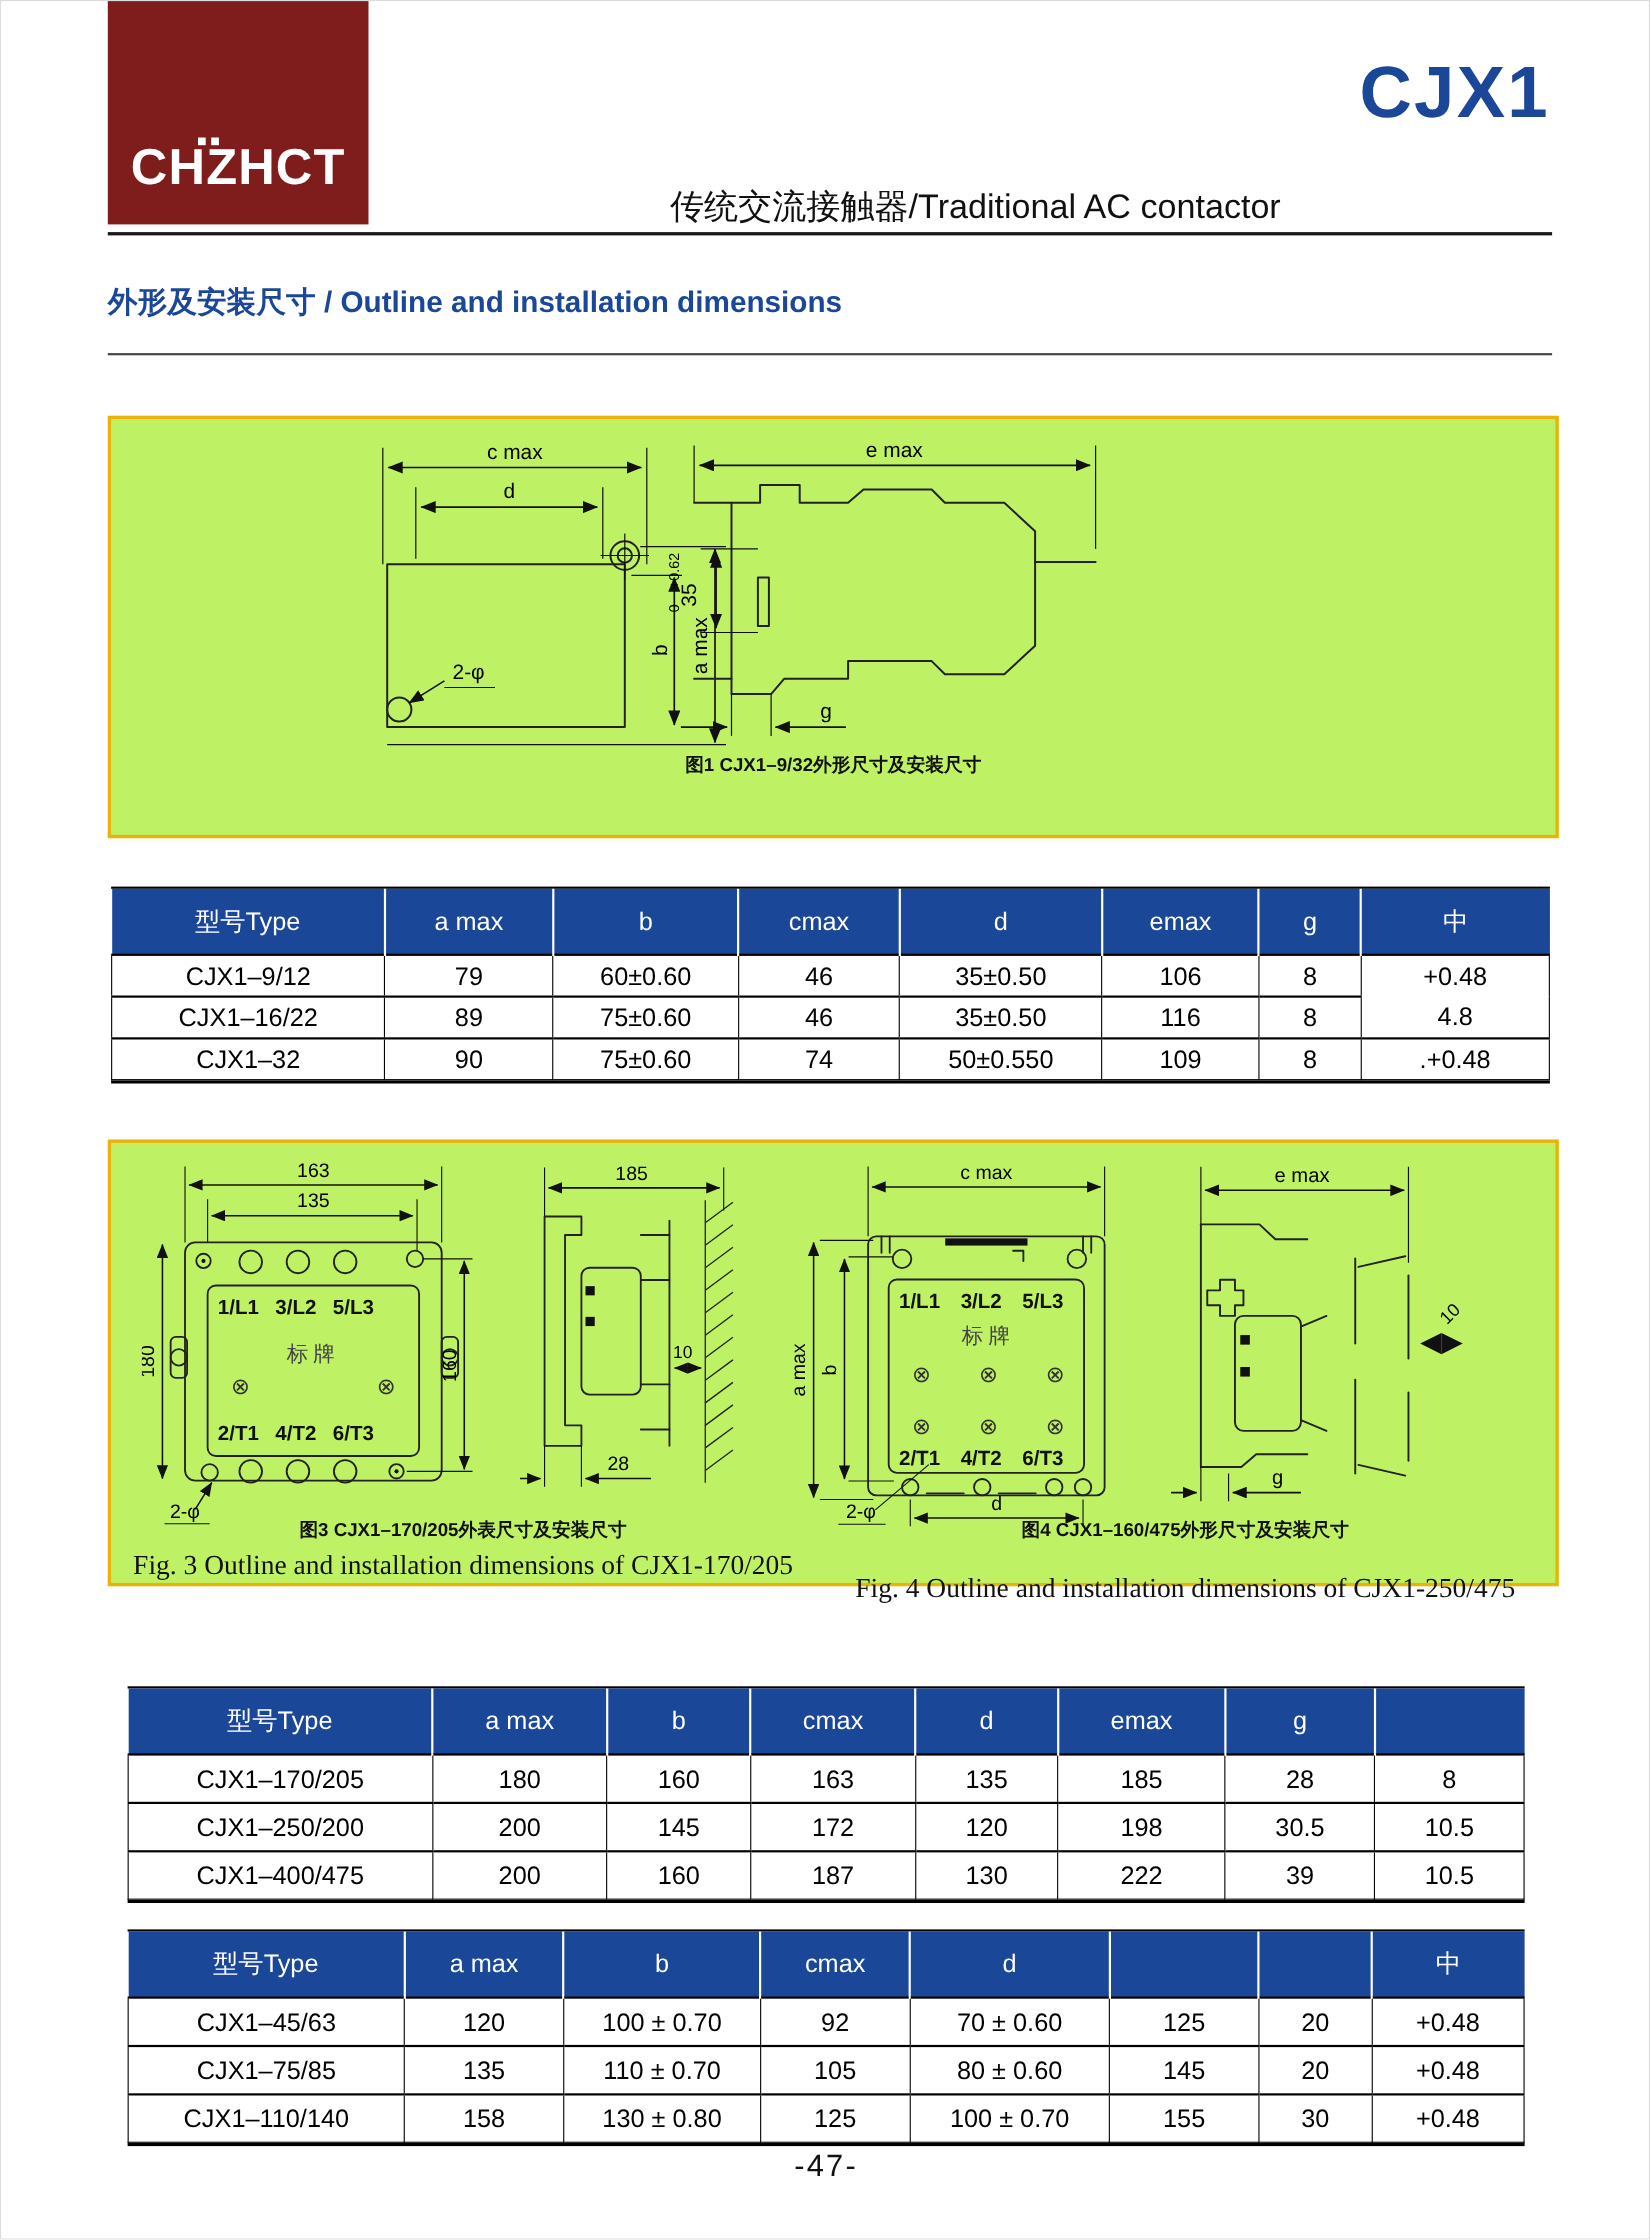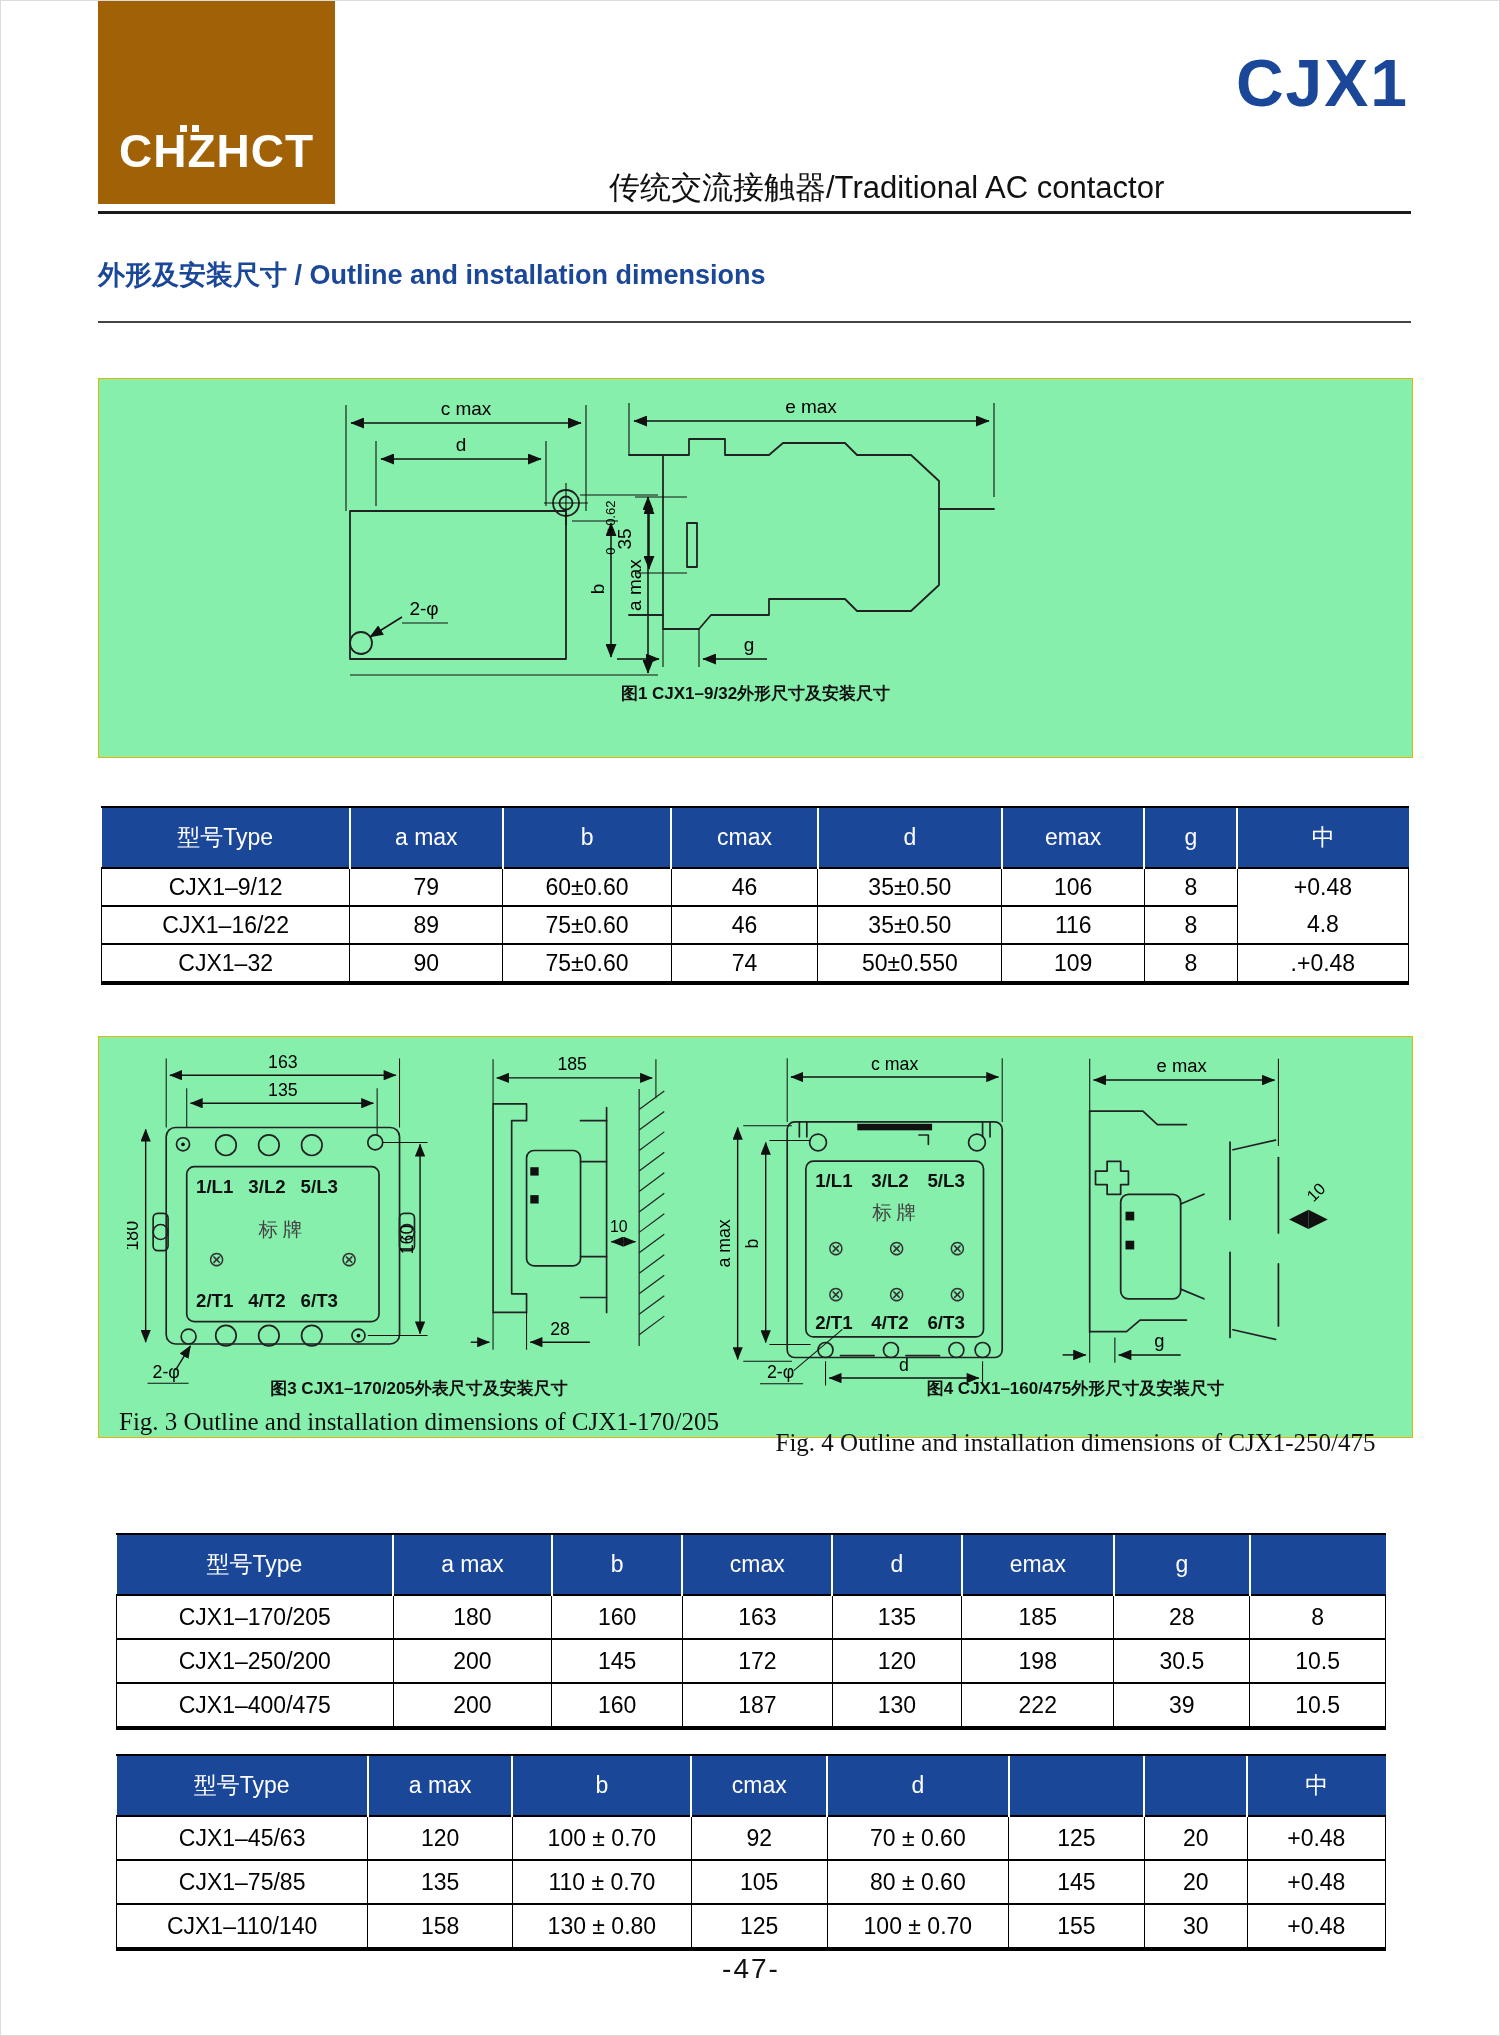--- a/index.html
+++ b/index.html
@@ -1,34 +1,34 @@
 <!DOCTYPE html>
 <html><head>
 <meta charset="utf-8">
 <style>
   html,body{margin:0;padding:0;background:#f2f2f2;}
   #page{position:relative;width:1500px;height:2036px;background:#fff;margin:0 auto;
         font-family:"Liberation Sans",sans-serif;color:#000;overflow:hidden;
         border:1px solid #dcdcdc;box-sizing:border-box;}
   
-  #logo{position:absolute;left:97px;top:0;width:237px;height:203px;background:#a16207;}
+  #logo{position:absolute;left:97px;top:0;width:237px;height:203px;background:#7f1d1d;}
   #logo .word{position:absolute;left:0;right:0;bottom:26px;text-align:center;
         color:#fff;font-weight:700;font-size:46px;letter-spacing:1px;}
   #logo .umlaut{position:absolute;left:82px;top:124px;width:7px;height:7px;background:#fff;
         box-shadow:12px 0 0 #fff;}
   #model{position:absolute;right:90px;top:44px;width:600px;text-align:right;
         color:#1b4798;font-weight:700;font-size:66px;letter-spacing:2px;}
   #subtitle{position:absolute;right:90px;top:166px;width:800px;text-align:left;
         font-size:31px;color:#111;}
   #header-rule{position:absolute;left:97px;top:210px;width:1313px;height:3px;background:#1a1a1a;}
   
   #section-title{position:absolute;left:97px;top:256px;font-size:27px;font-weight:700;color:#1b4798;}
   #section-rule{position:absolute;left:97px;top:320px;width:1313px;height:2px;background:#444;}
   
-  .figbox{position:absolute;left:97px;width:1313px;background:#86efac;border:1px solid #eab308;}
+  .figbox{position:absolute;left:97px;width:1313px;background:#bef264;border:3px solid #eab308;}
   #figbox1{top:377px;height:378px;}
   #figbox2{top:1035px;height:400px;}
   .figbox svg{position:absolute;}
   .cap{position:absolute;text-align:center;}
   .cap-zh{font-size:17px;font-weight:700;color:#111;}
   .cap-en{font-size:25px;font-family:"Liberation Serif",serif;color:#111;}
   
   .ol{fill:none;stroke:#222;stroke-width:1.8;stroke-linejoin:round;stroke-linecap:round;}
   .dim{fill:none;stroke:#111;stroke-width:1.5;}
   .ext{fill:none;stroke:#111;stroke-width:1.1;}

